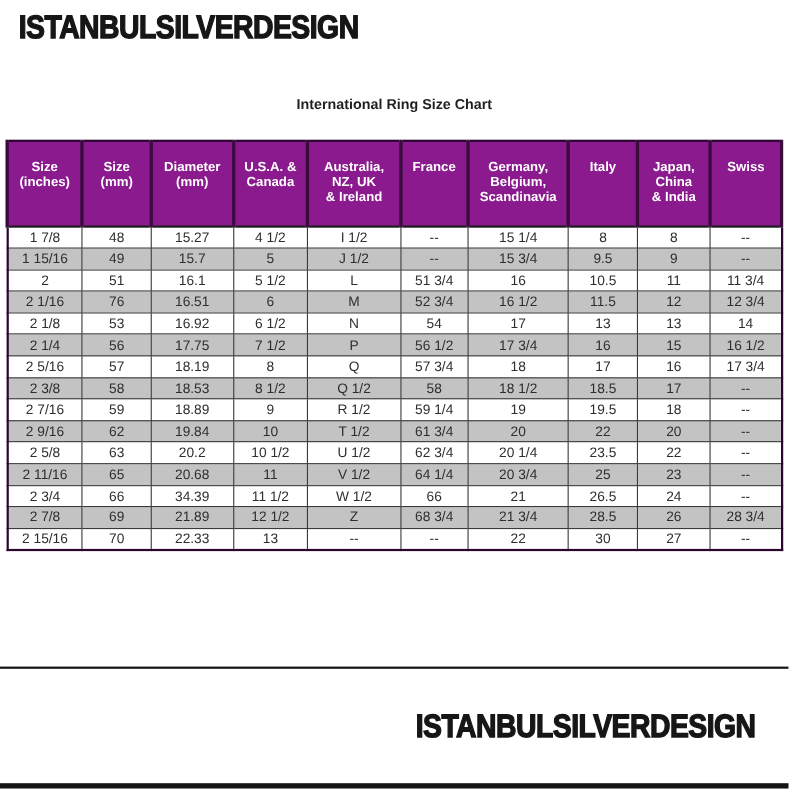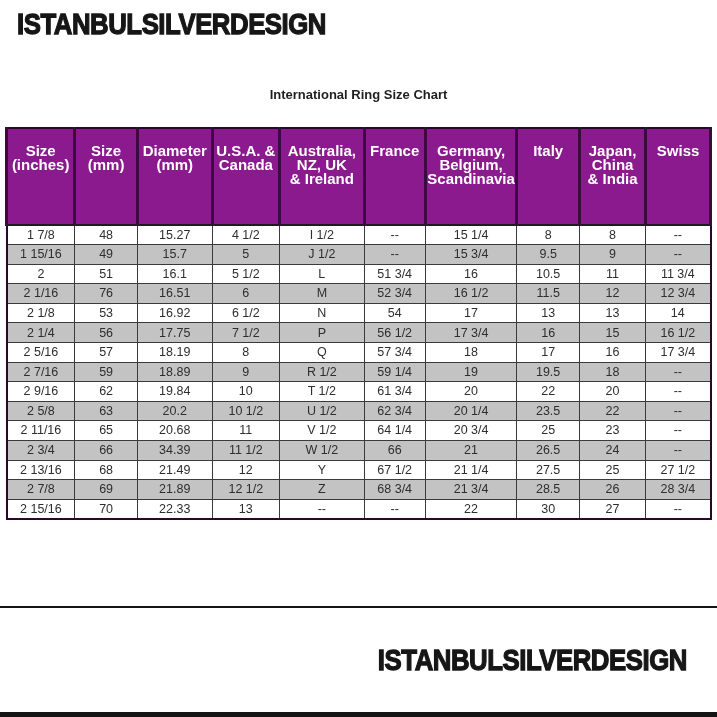--- a/index.html
+++ b/index.html
@@ -42,26 +42,26 @@
     position: absolute;
     left: 5px; top: 127px;
     width: 707px;
     border-collapse: collapse;
     table-layout: fixed;
     border: 2px solid #2a052e;
   }
   table.ring-table th {
     background: #8A1A8E;
     color: #ffffff;
-    font-size: 15px;
+    font-size: 12px;
     font-weight: bold;
     text-align: center;
     vertical-align: top;
     padding-top: 15px;
-    height: 97px;
+    height: 78px;
     line-height: 14px;
     white-space: pre-line;
     border: 3px solid #3a0b3d;
     border-top: none;
     border-bottom: 2px solid #1c1c1c;
   }
   table.ring-table td {
     height: 19.6px;
     font-size: 12.5px;
     color: #2e2e2e;
@@ -208,20 +208,32 @@
         <td>18.19</td>
         <td>8</td>
         <td>Q</td>
         <td>57 3/4</td>
         <td>18</td>
         <td>17</td>
         <td>16</td>
         <td>17 3/4</td>
       </tr>
       <tr>
+        <td>2 3/8</td>
+        <td>58</td>
+        <td>18.53</td>
+        <td>8 1/2</td>
+        <td>Q 1/2</td>
+        <td>58</td>
+        <td>18 1/2</td>
+        <td>18.5</td>
+        <td>17</td>
+        <td>--</td>
+      </tr>
+      <tr>
         <td>2 7/16</td>
         <td>59</td>
         <td>18.89</td>
         <td>9</td>
         <td>R 1/2</td>
         <td>59 1/4</td>
         <td>19</td>
         <td>19.5</td>
         <td>18</td>
         <td>--</td>
@@ -266,32 +278,20 @@
         <td>2 3/4</td>
         <td>66</td>
         <td>34.39</td>
         <td>11 1/2</td>
         <td>W 1/2</td>
         <td>66</td>
         <td>21</td>
         <td>26.5</td>
         <td>24</td>
         <td>--</td>
-      </tr>
-      <tr>
-        <td>2 13/16</td>
-        <td>68</td>
-        <td>21.49</td>
-        <td>12</td>
-        <td>Y</td>
-        <td>67 1/2</td>
-        <td>21 1/4</td>
-        <td>27.5</td>
-        <td>25</td>
-        <td>27 1/2</td>
       </tr>
       <tr>
         <td>2 7/8</td>
         <td>69</td>
         <td>21.89</td>
         <td>12 1/2</td>
         <td>Z</td>
         <td>68 3/4</td>
         <td>21 3/4</td>
         <td>28.5</td>

